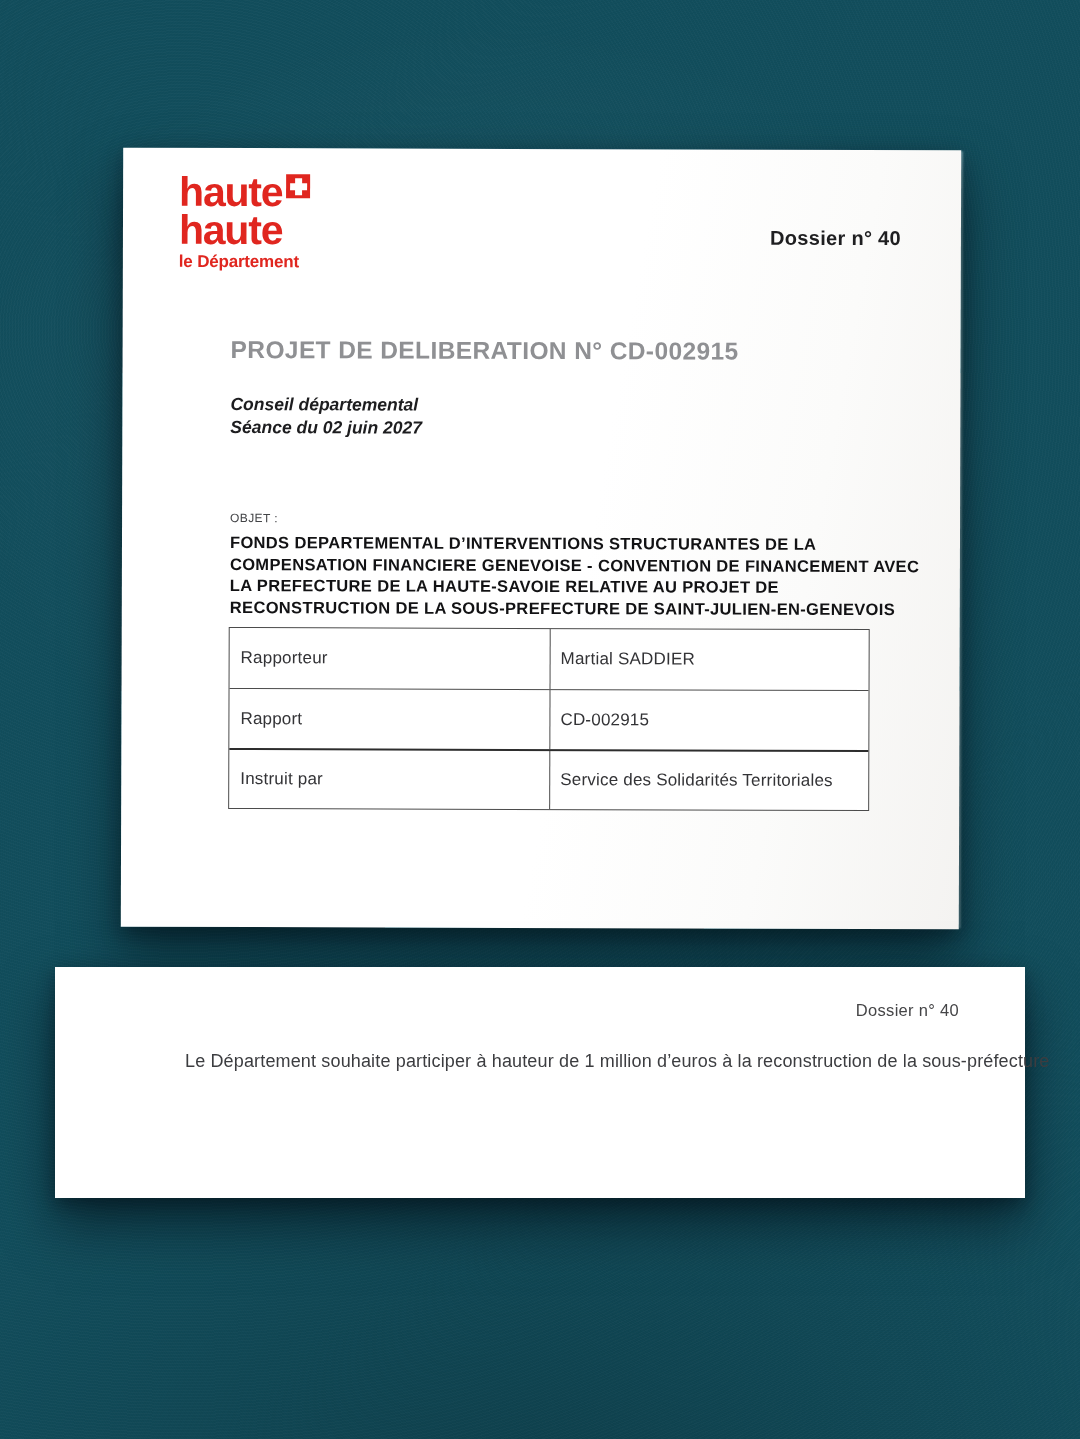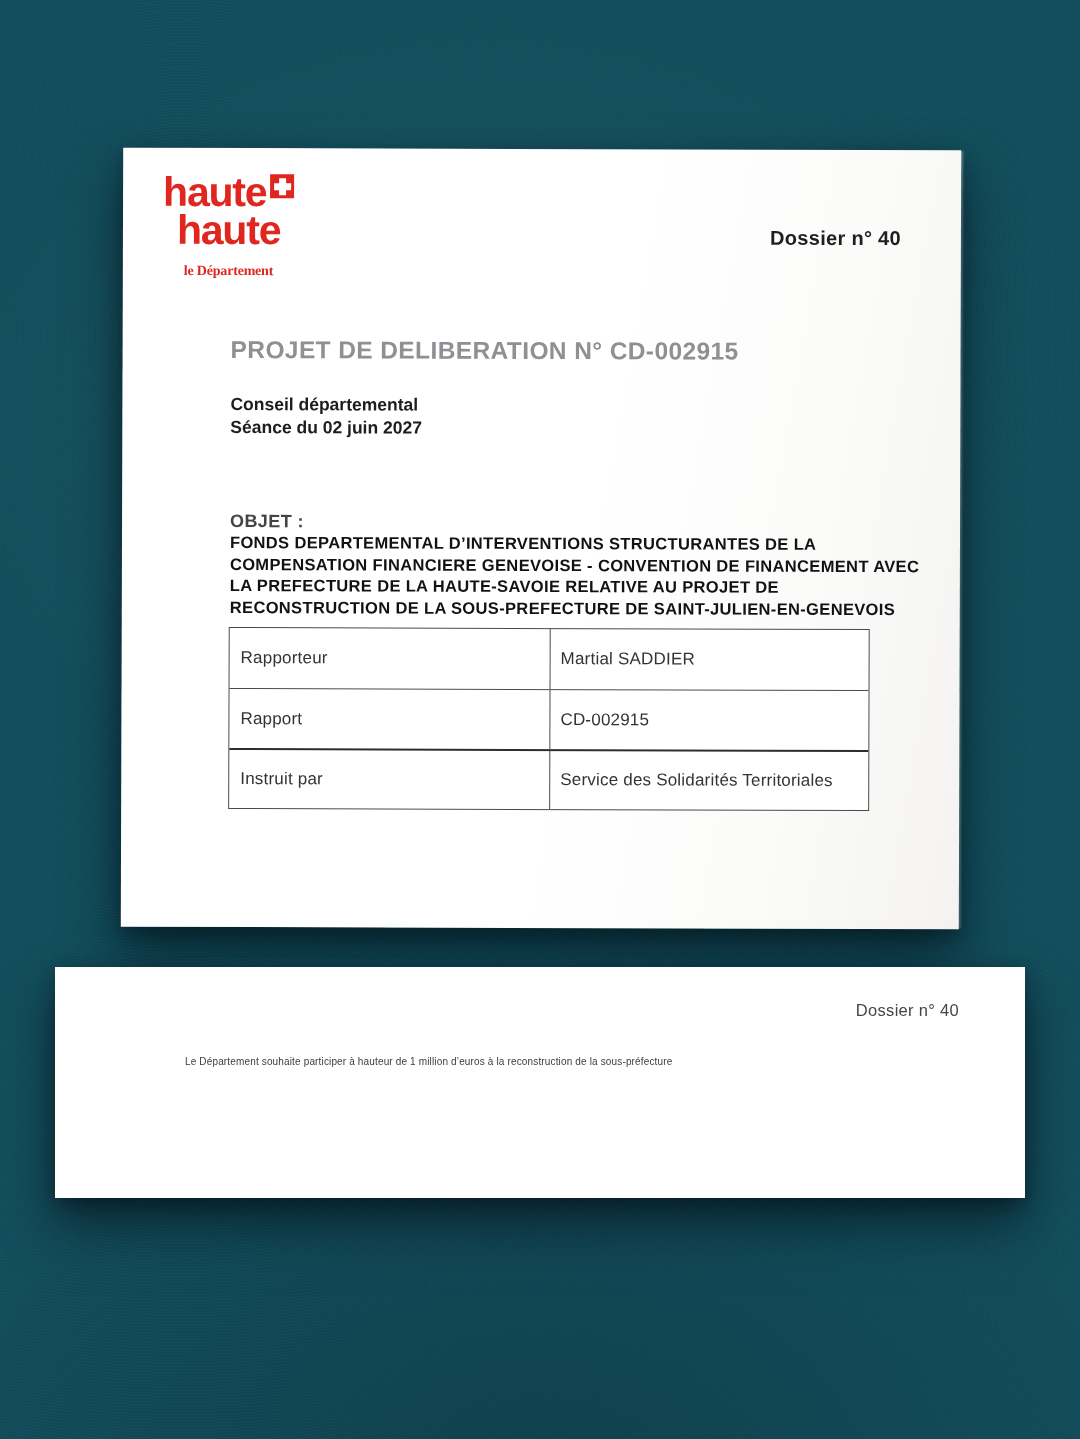--- a/index.html
+++ b/index.html
@@ -24,48 +24,48 @@
   
   .page1{
     position:absolute; left:122px; top:149px;
     width:838px; height:779px;
     background:linear-gradient(100deg,#ffffff 55%, #fbfbfa 78%, #f4f3f1 100%);
     box-shadow: 0 30px 55px rgba(2,10,16,0.5), 0 8px 20px rgba(2,10,16,0.35),
                 3px 0 2px -1px rgba(196,226,233,0.45);
     transform:rotate(0.18deg);
   }
 
-  .logo{ position:absolute; left:40px; top:26px; color:var(--red);text-align:center; }
+  .logo{ position:absolute; left:56px; top:26px; color:var(--red); }
   .logo-row1{ display:flex; align-items:flex-start; }
   .logo-word{ font-weight:700; font-size:41px; line-height:0.92; letter-spacing:-1.2px; }
   .logo-cross{
     width:24px; height:24px; margin-left:4px; margin-top:0px;
     background:
       linear-gradient(#fff,#fff) center/7px 17px no-repeat,
       linear-gradient(#fff,#fff) center/17px 7px no-repeat,
       var(--red);
   }
-  .logo-line3{ font-weight:700; font-size:14px; letter-spacing:-0.2px; margin-top:14px;font-family:Liberation Serif, serif; }
+  .logo-line3{ font-weight:700; font-size:17px; letter-spacing:-0.2px; margin-top:3px; }
 
   .dossier1{
     position:absolute; top:77px; right:60px;
     font-weight:700; font-size:20px; color:#1f1f21; letter-spacing:0.3px;
   }
 
   .title{
     position:absolute; left:108px; top:188px;
     font-weight:700; font-size:24.5px; color:#8f9093; letter-spacing:0.4px;
   }
 
   .council{ position:absolute; left:108px; top:245px; }
-  .council div{ font-weight:700; font-size:17.5px; color:var(--ink); line-height:23px; }
+  .council div{ font-weight:700; font-size:17.5px; color:var(--ink); line-height:23px;font-style:italic; }
 
   .objet-label{
     position:absolute; left:108px; top:363px;
-    font-size:18px; color:#434447; letter-spacing:0.4px;font-weight:bold;
+    font-size:12px; color:#434447; letter-spacing:0.4px;
   }
   .objet-lines{ position:absolute; left:108px; top:384px; }
   .objet-lines div{
     font-weight:700; font-size:16.5px; color:#121214;
     line-height:21.6px; letter-spacing:0.35px; white-space:nowrap;
   }
 
   .info-table{
     position:absolute; left:107px; top:479px; width:641px;
     border:1.4px solid #4b4b4b; background:#fff;
@@ -89,21 +89,21 @@
     width:970px; height:231px;
     background:#ffffff;
     box-shadow: 0 26px 48px rgba(2,10,16,0.55), 0 6px 16px rgba(2,10,16,0.35);
   }
   .dossier2{
     position:absolute; top:34px; right:66px;
     font-size:16.5px; color:#454547; letter-spacing:0.3px;
   }
   .para{ position:absolute; left:130px; top:84px; }
   .para div{
-    font-size:10px; color:#3c3d40; line-height:21.6px;
+    font-size:18px; color:#3c3d40; line-height:21.6px;
     letter-spacing:0.15px; white-space:nowrap;
   }
 </style>
 </head>
 <body>
 
 <div class="page1">
 
   <div class="logo">
     <div class="logo-row1">

